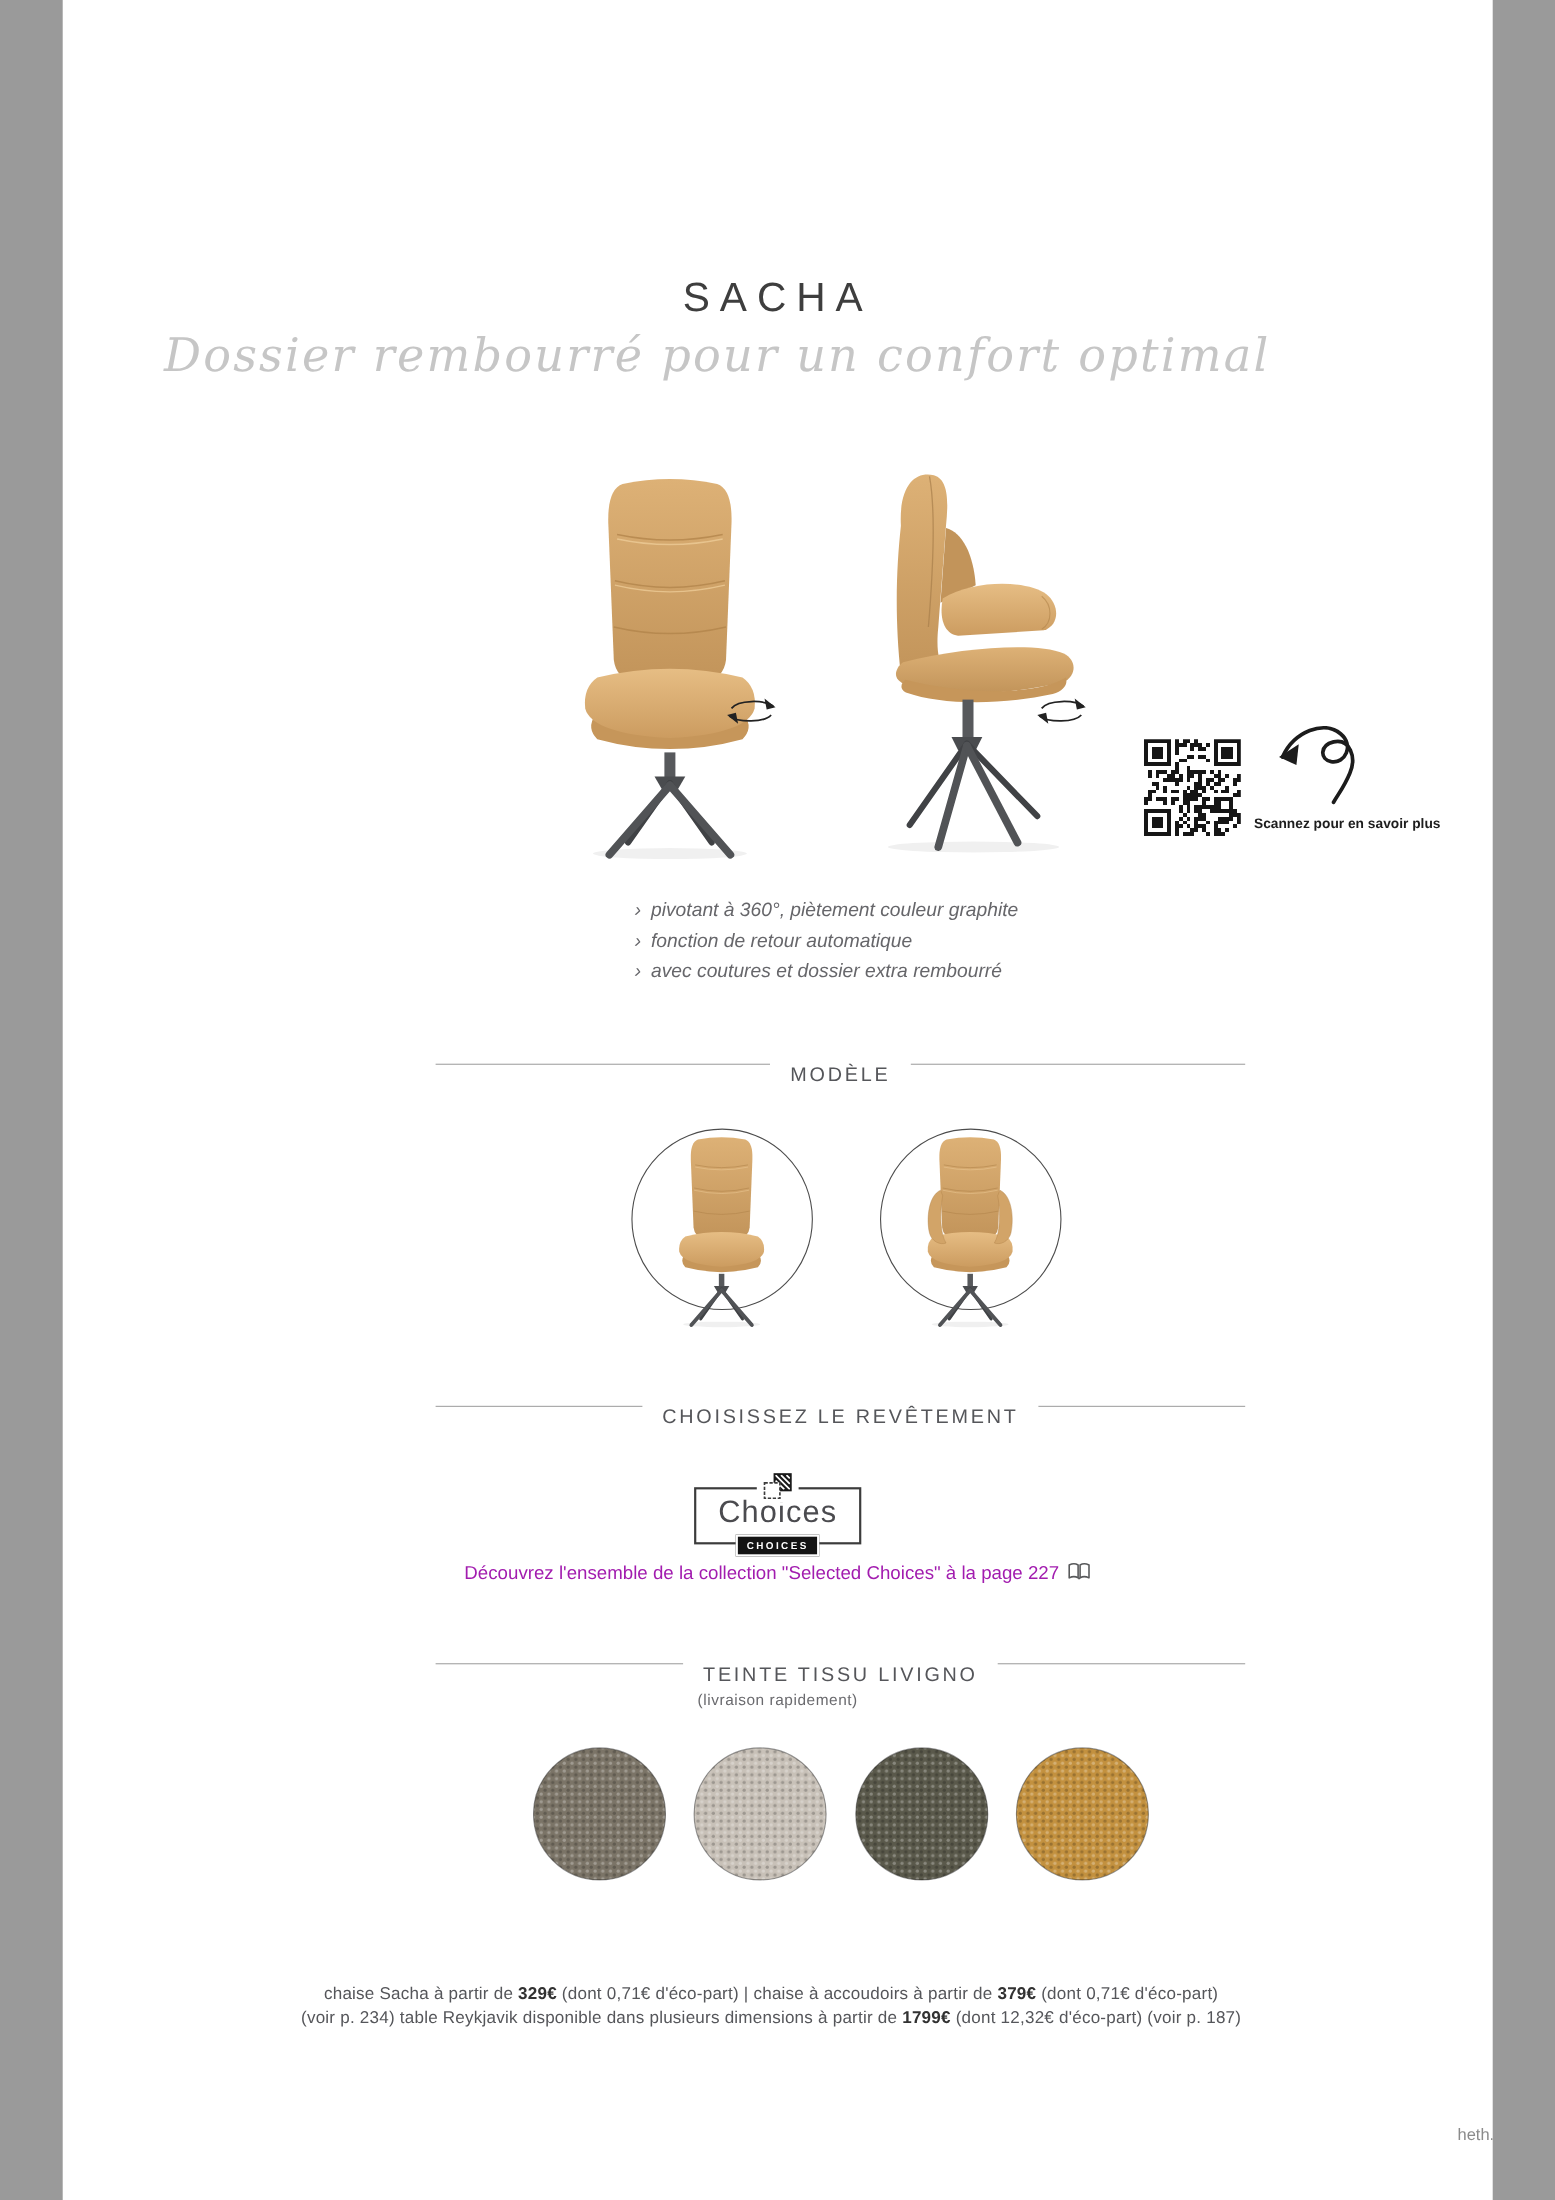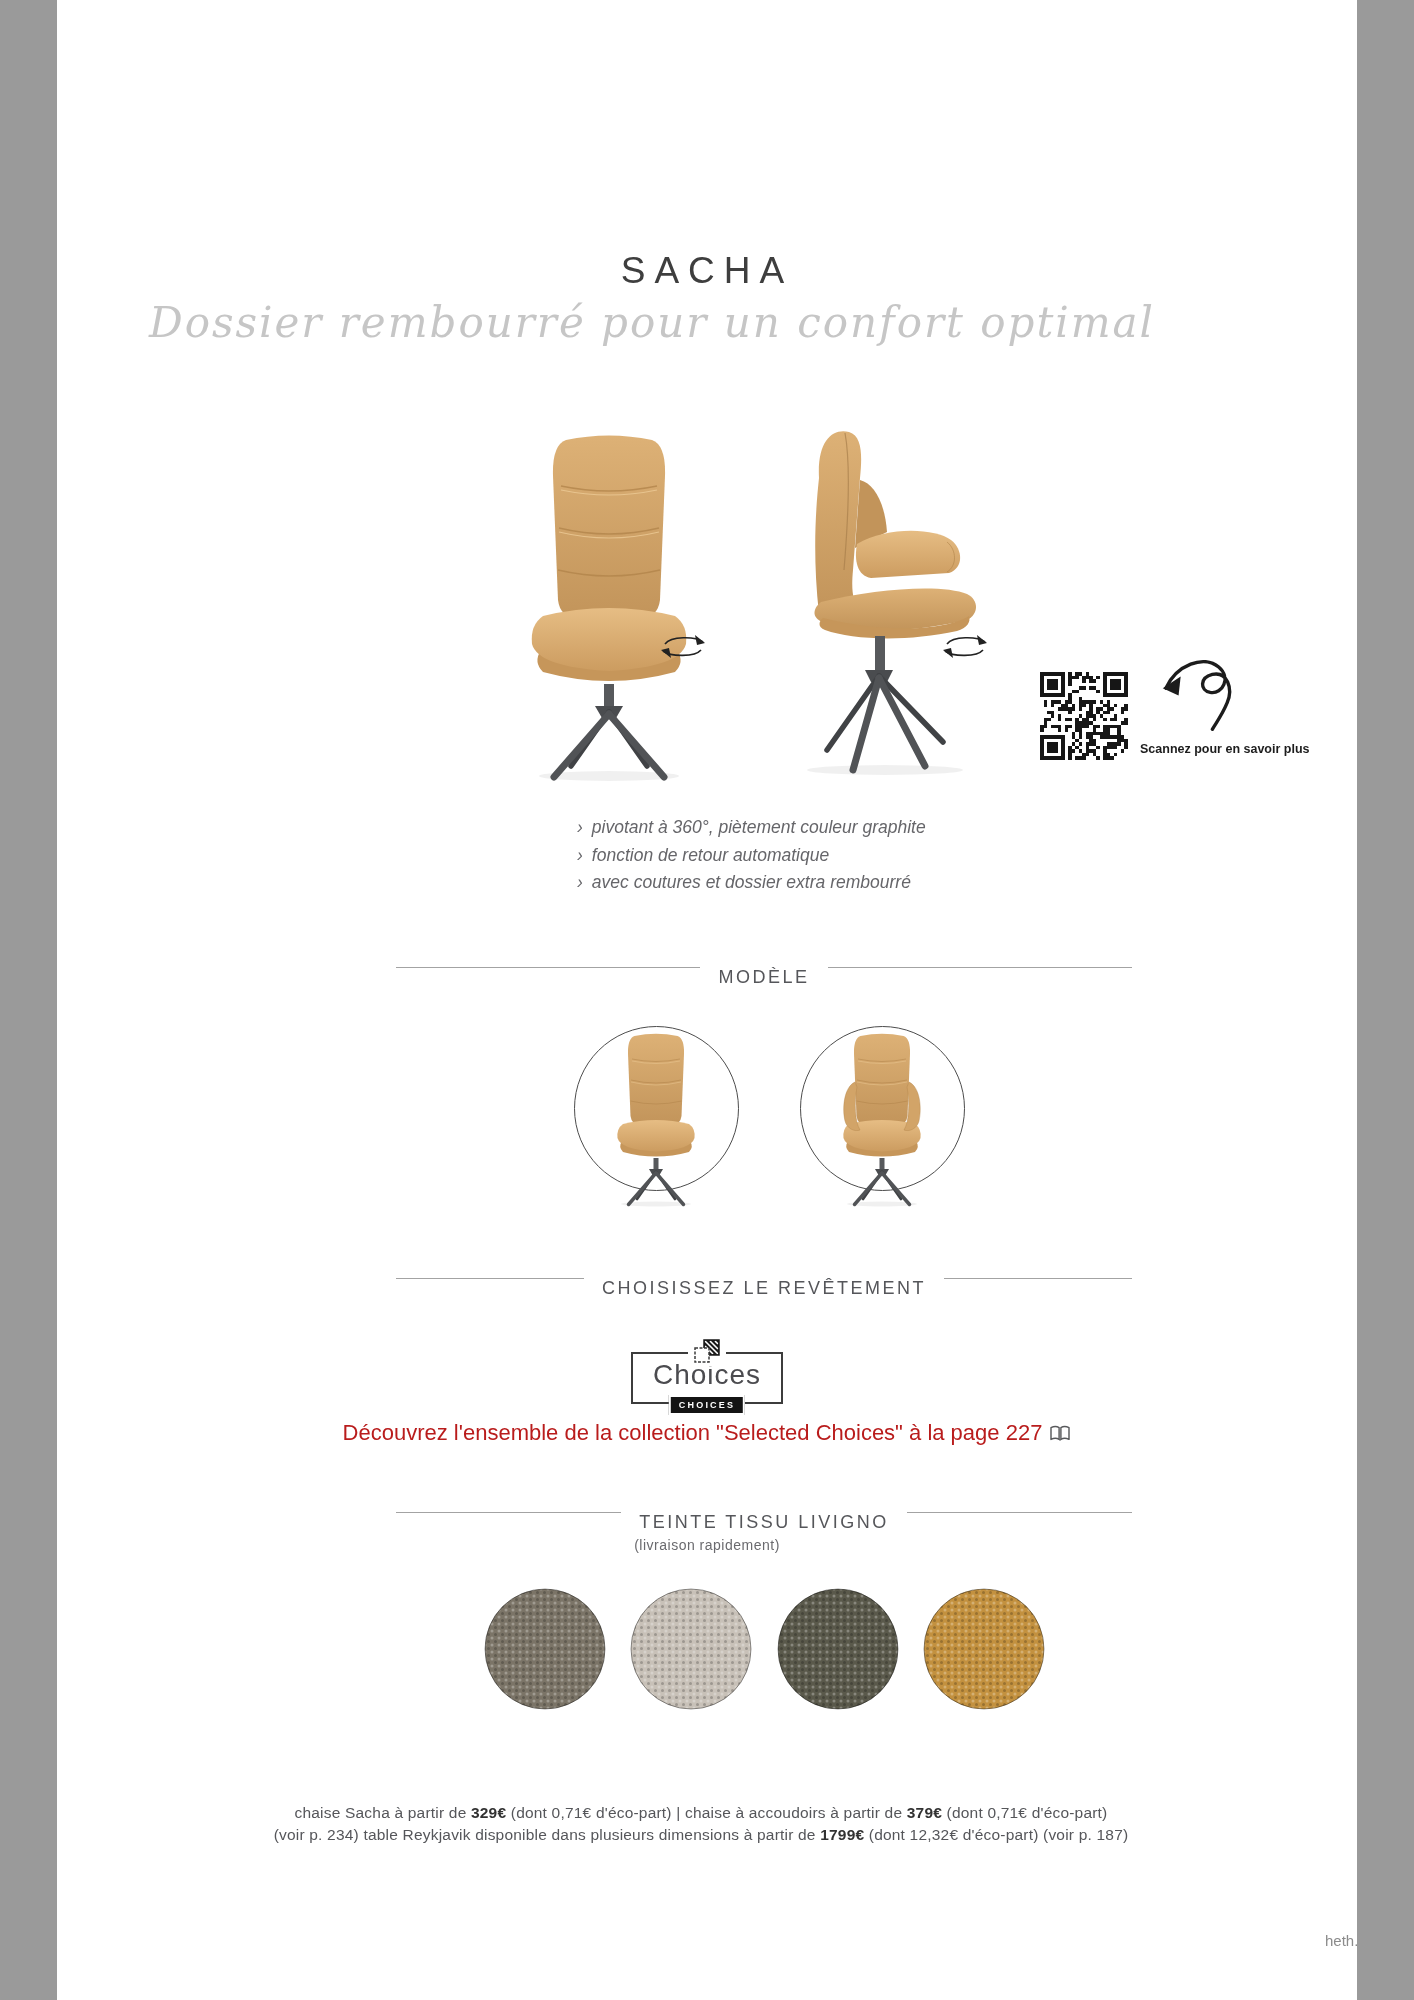--- a/index.html
+++ b/index.html
@@ -34,21 +34,21 @@
   
   .sel-wrap{left:0;right:0;top:1352px;display:flex;flex-direction:column;align-items:center;}
   .sel-box{position:relative;border:2px solid #3c3c3c;padding:5px 20px 11px 20px;
            font-size:28px;color:#4b4b4f;letter-spacing:1px;}
   .sel-icon{position:absolute;top:-16px;left:50%;transform:translateX(-50%);
             background:#fff;padding:0 4px;line-height:0;}
   .sel-badge{position:absolute;bottom:-13px;left:50%;transform:translateX(-50%);
              background:#141414;color:#fff;font-size:9px;font-weight:bold;letter-spacing:2.2px;
              padding:3px 8px;border:2px solid #ffffff;white-space:nowrap;}
 
-  .collection-note{left:0;right:0;top:1420px;text-align:center;font-size:22px;color:#b91c1c;}
+  .collection-note{left:0;right:0;top:1420px;text-align:center;font-size:17px;color:#a21caf;}
   .collection-note svg{vertical-align:-3px;margin-left:7px;}
 
   
   .pricing{left:0;right:12px;text-align:center;font-size:15.5px;color:#55565a;letter-spacing:0.2px;}
   .pricing .b{font-weight:bold;color:#323232;}
   .footer-site{left:1268px;top:1932px;font-size:15px;color:#8b8b8b;}
   .footer-bar{left:1336px;top:1926px;width:2px;height:74px;background:#1c1c1c;}
   .footer-page{left:1349px;top:1874px;font-family:"DejaVu Serif",serif;font-weight:bold;
                font-size:32px;color:#3b82f6;}
 </style>

